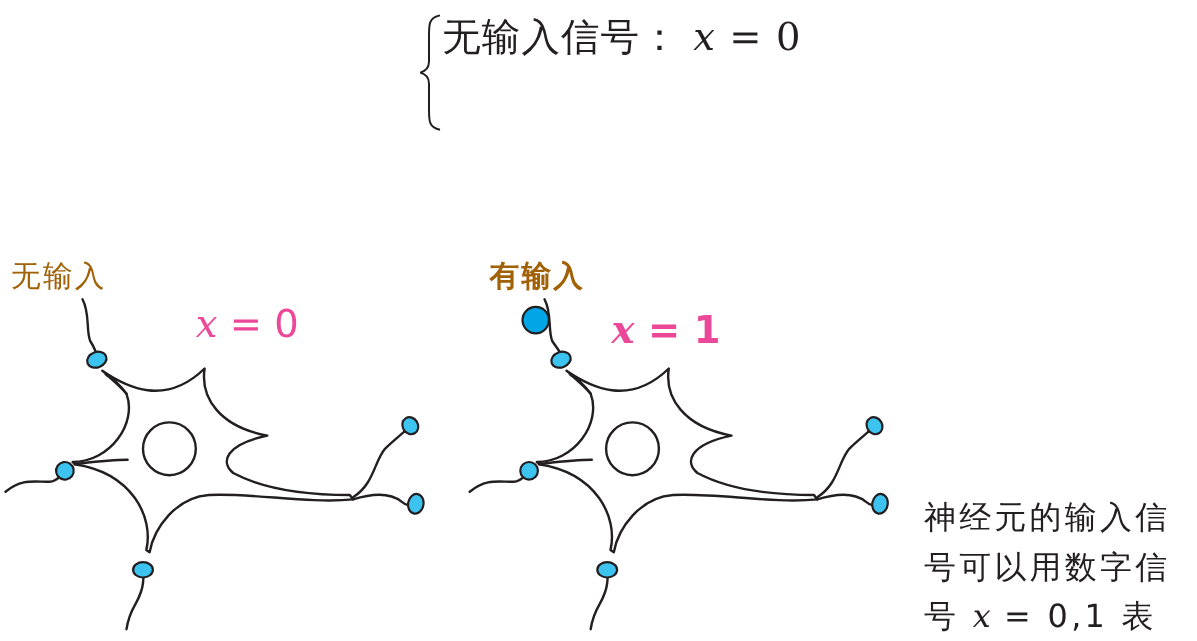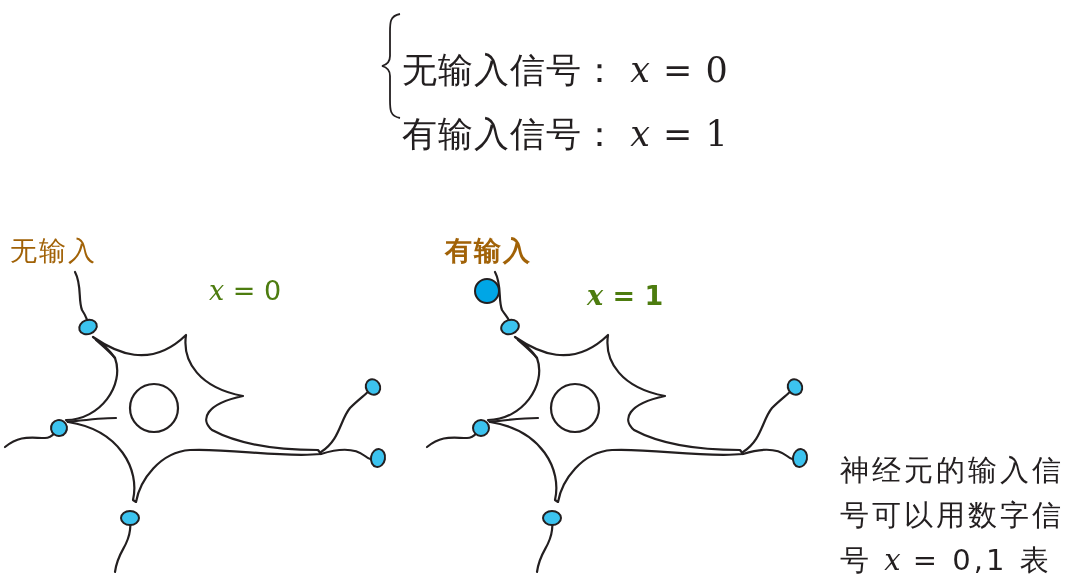--- a/index.html
+++ b/index.html
@@ -1,46 +1,41 @@
 <!DOCTYPE html>
 <html><head>
 <meta charset="utf-8">
 <style>
   html, body { margin:0; padding:0; background:#ffffff; }
   body { width:1088px; height:583px; position:relative; overflow:hidden;
          font-family:"DejaVu Sans","Liberation Sans",sans-serif; color:#231f20; }
   .formula { position:absolute; left:380px; top:8px; width:360px; height:112px; }
   .brace { position:absolute; left:0; top:4px; }
   .frow { position:absolute; left:22px; font-family:"DejaVu Serif","Liberation Serif",serif;
-          font-size:35px; line-height:40px; white-space:nowrap; letter-spacing:1px;margin-top:36px; }
+          font-size:35px; line-height:40px; white-space:nowrap; letter-spacing:1px; }
   .frow .var { font-style:italic; }
   .label { position:absolute; font-size:27px; white-space:nowrap; letter-spacing:2px; color:#a16207; }
-  .eq { position:absolute; font-size:27px; white-space:nowrap; color:#4d7c0f;margin-left:31px; }
+  .eq { position:absolute; font-size:35px; white-space:nowrap; color:#ec4899; }
   .eq .var { font-family:"DejaVu Serif","Liberation Serif",serif; font-style:italic; }
   .caption { position:absolute; left:840px; top:448px; width:250px; font-size:29px;
              line-height:45px; letter-spacing:3px; color:#231f20; }
   .caption .var { font-family:"DejaVu Serif","Liberation Serif",serif; font-style:italic; letter-spacing:0; }
   svg.neuron { position:absolute; }
 </style>
 </head>
 <body>
 
 <div class="formula">
   <svg class="brace" width="22" height="108" viewBox="0 0 22 108">
     <path d="M20 2 C10 4 10 10 10 20 L10 44 C10 50 6 53 2 54 C6 55 10 58 10 64 L10 88 C10 98 10 104 20 106" fill="none" stroke="#231f20" stroke-width="1.8"></path>
   </svg>
   <div class="frow" style="top:6px;">
     <span>无输入信号：</span>
     <span class="var">x</span>
     <span>= 0</span>
-  </div>
-  <div class="frow" style="top:70px;">
-    <span>有输入信号：</span>
-    <span class="var">x</span>
-    <span>= 1</span>
   </div>
 </div>
 
 <div class="label" style="left:10px; top:233px;">无输入</div>
 <div class="eq" style="left:178px; top:275px;">
   <span class="var">x</span><span> = 0</span>
 </div>
 
 <div class="label" style="left:445px; top:233px;font-weight:bold;">有输入</div>
 <div class="eq" style="left:556px; top:280px;font-weight:bold;">

